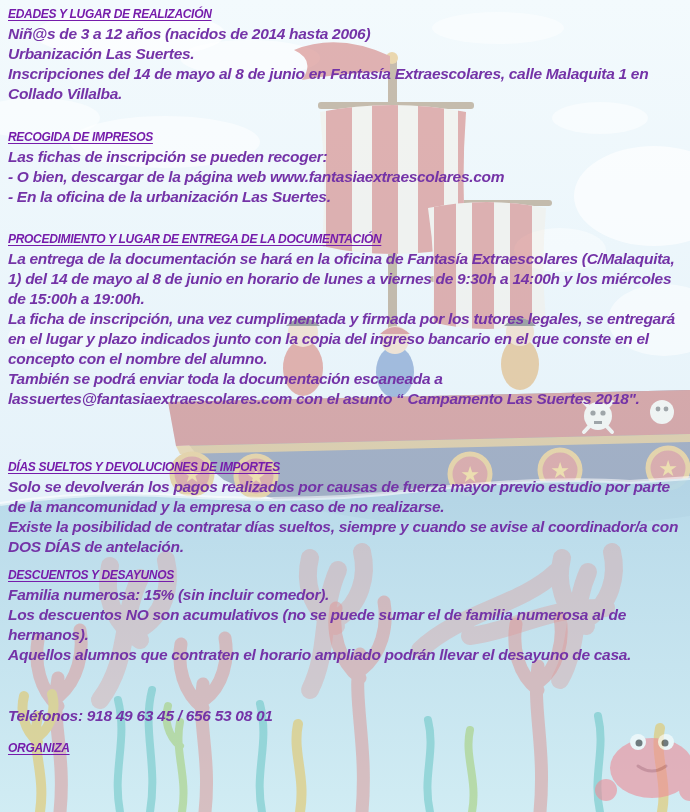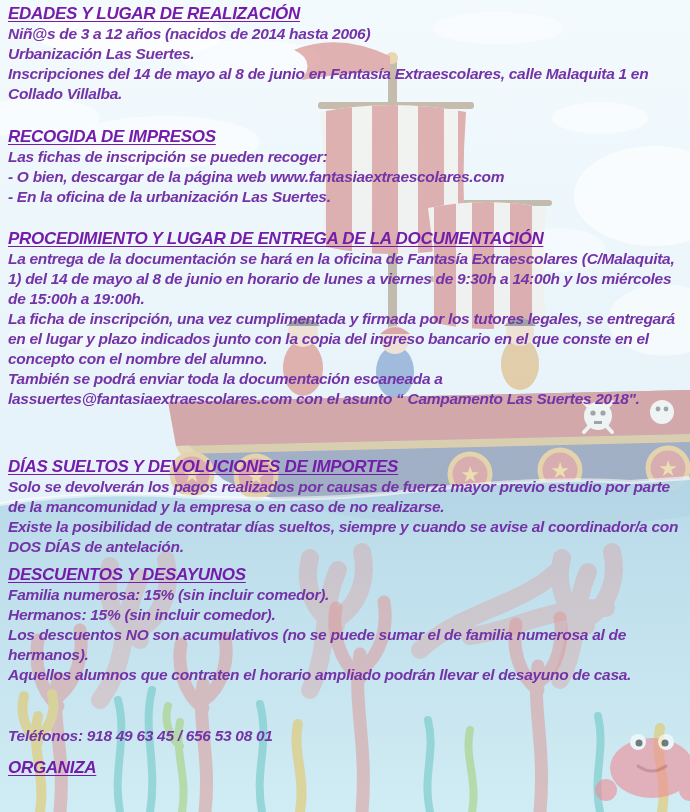--- a/index.html
+++ b/index.html
@@ -17,21 +17,21 @@
     font-size:15.5px;line-height:20px;letter-spacing:-0.3px;
   }
   .sec{margin:0 0 22px 0;}
   .sec-edades{margin-bottom:23px;}
   .sec-procedimiento{margin-bottom:48px;}
   .sec-dias-sueltos{margin-bottom:8px;}
   .sec-descuentos{margin-bottom:41px;}
   .sec-mas-informacion{margin-bottom:12px;}
   .sec-organiza{margin-bottom:0;}
   .sec h2{
-    margin:0;font-size:17px;line-height:20px;font-weight:bold;font-style:italic;
+    margin:0;font-size:12px;line-height:20px;font-weight:bold;font-style:italic;
     color:var(--heading-color,#761cab);
     text-decoration:underline;text-underline-offset:2px;
   }
   .sec p{margin:0;}
 </style>
 </head>
 <body>
 
 <div class="page">
 
@@ -234,21 +234,20 @@
 
     <section class="sec sec-dias-sueltos">
       <h2>DÍAS SUELTOS Y DEVOLUCIONES DE IMPORTES</h2>
       <p>Solo se devolverán los pagos realizados por causas de fuerza mayor previo estudio por parte de la mancomunidad y la empresa o en caso de no realizarse.</p>
       <p>Existe la posibilidad de contratar días sueltos, siempre y cuando se avise al coordinador/a con DOS DÍAS de antelación.</p>
     </section>
 
     <section class="sec sec-descuentos">
       <h2>DESCUENTOS Y DESAYUNOS</h2>
       <p>Familia numerosa: 15% (sin incluir comedor).</p>
-      <p>Hermanos: 15% (sin incluir comedor).</p>
       <p>Los descuentos NO son acumulativos (no se puede sumar el de familia numerosa al de hermanos).</p>
       <p>Aquellos alumnos que contraten el horario ampliado podrán llevar el desayuno de casa.</p>
     </section>
 
     <section class="sec sec-mas-informacion">
       <p>Teléfonos: 918 49 63 45 / 656 53 08 01</p>
     </section>
 
     <section class="sec sec-organiza">
       <h2>ORGANIZA</h2>

